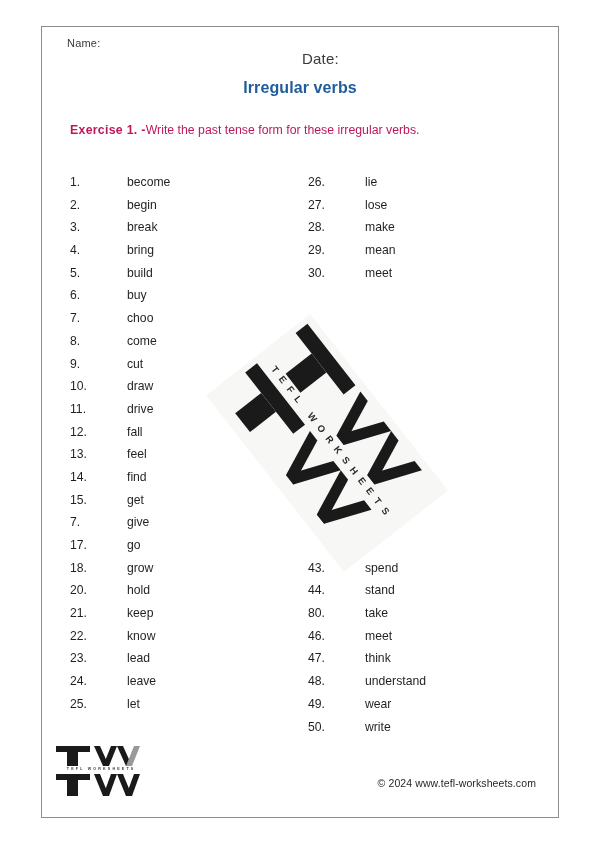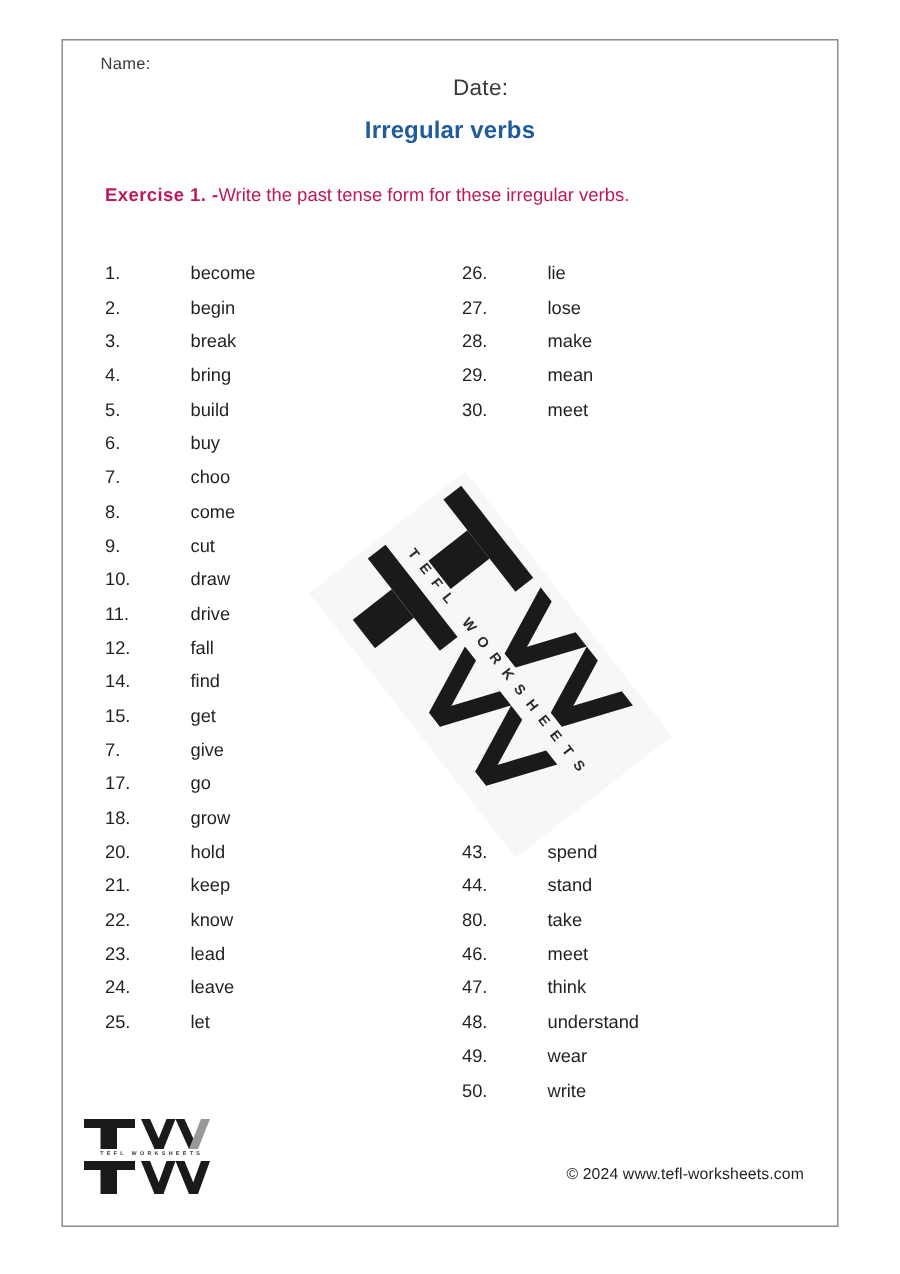--- a/index.html
+++ b/index.html
@@ -261,20 +261,24 @@
           <span class="verb-num">10.</span>
           <span class="verb-word">draw</span>
         </div>
         <div class="verb-row">
           <span class="verb-num">11.</span>
           <span class="verb-word">drive</span>
         </div>
         <div class="verb-row">
           <span class="verb-num">12.</span>
           <span class="verb-word">fall</span>
+        </div>
+        <div class="verb-row">
+          <span class="verb-num">13.</span>
+          <span class="verb-word">feel</span>
         </div>
         <div class="verb-row">
           <span class="verb-num">14.</span>
           <span class="verb-word">find</span>
         </div>
         <div class="verb-row">
           <span class="verb-num">15.</span>
           <span class="verb-word">get</span>
         </div>
         <div class="verb-row">

